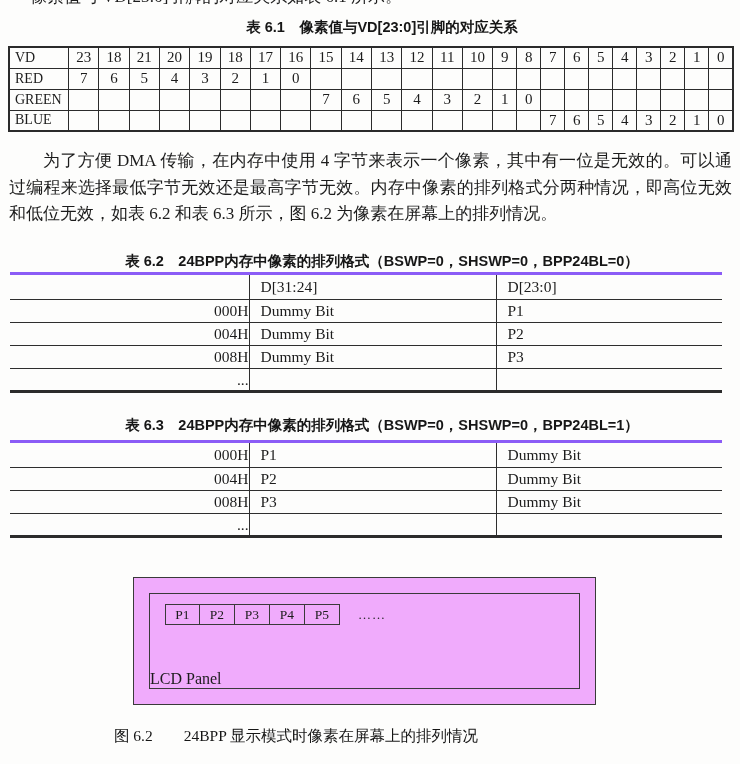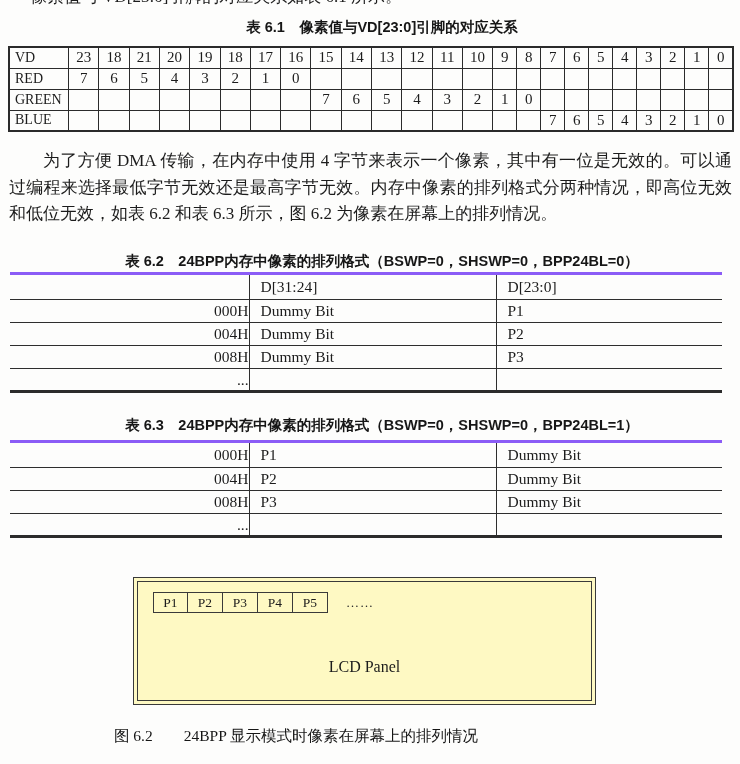--- a/index.html
+++ b/index.html
@@ -68,42 +68,42 @@
     overflow:hidden;
   }
   .mem tr:first-child td { height:26px; }
   .mem td + td { border-left:1px solid #2e2e2e; }
   .mem td:first-child { width:239px;text-align:right; }
   .mem td:nth-child(2) { width:247px; }
 
   
   .fig-outer {
     left:133px; top:577px; width:463px; height:128px;
-    border:1.5px solid #3a3a3a; padding:3px;
-    background:#fef9c3;
+    border:1.5px solid #3a3a3a; padding:15px;
+    background:#f0abfc;
   }
   .fig-inner {
     width:100%; height:100%;
     border:1.5px solid #3a3a3a;
     position:relative;
   }
   .pixel-strip {
     position:absolute; left:15px; top:10px;
     display:flex; align-items:center;
   }
   .pixel-cell {
     display:inline-block; width:35px; height:21px;
     border:1.4px solid #3a3a3a; border-left:none;
     text-align:center; line-height:20px; font-size:13.5px;
   }
   .pixel-cell:first-child { border-left:1.4px solid #3a3a3a; }
   .pixel-ellipsis { margin-left:18px; font-size:13px; letter-spacing:1px; color:#2a2a2a; }
   .lcd-label {
     position:absolute; left:0; right:0; top:76px;
-    text-align:center; font-size:16px;
+    font-size:16px;
   }
   .fig-caption {
     top:726px; left:0; width:592px; text-align:center;
     font-size:15.5px; color:#161616;
   }
 </style>
 </head>
 <body>
 
 <div class="abs clip-line">像素值与 VD[23:0]引脚的对应关系如表 6.1 所示。</div>

